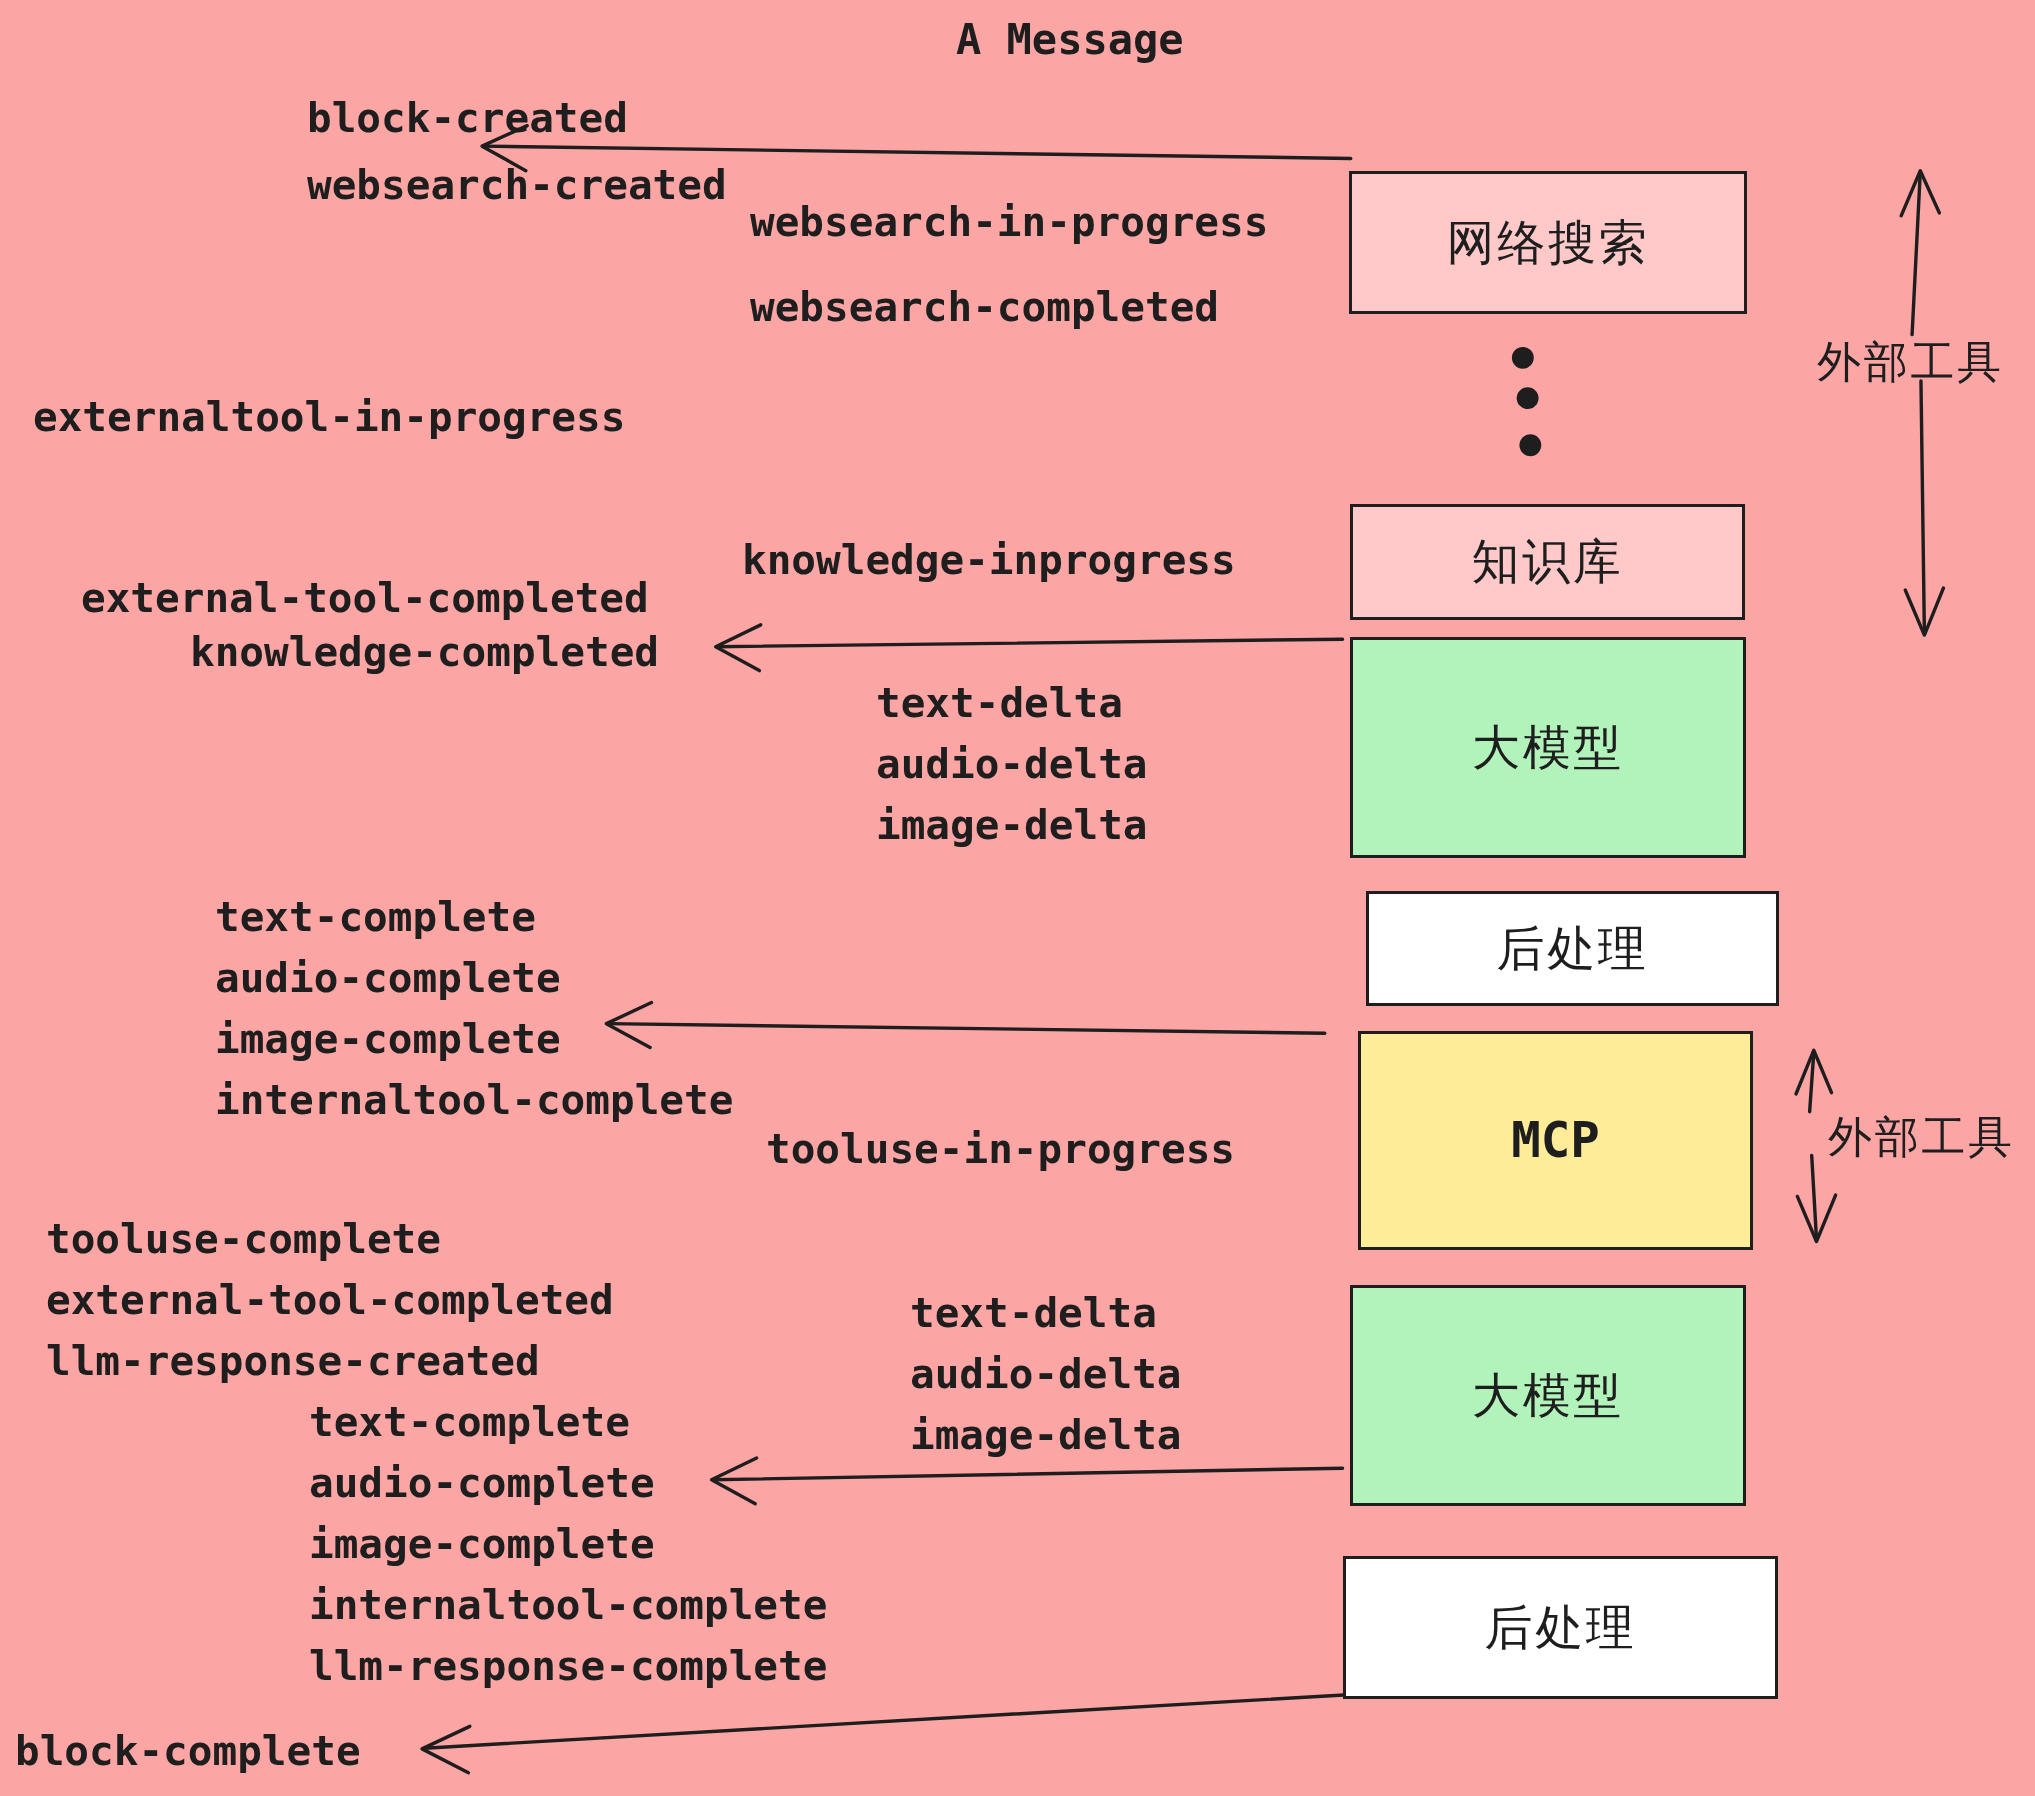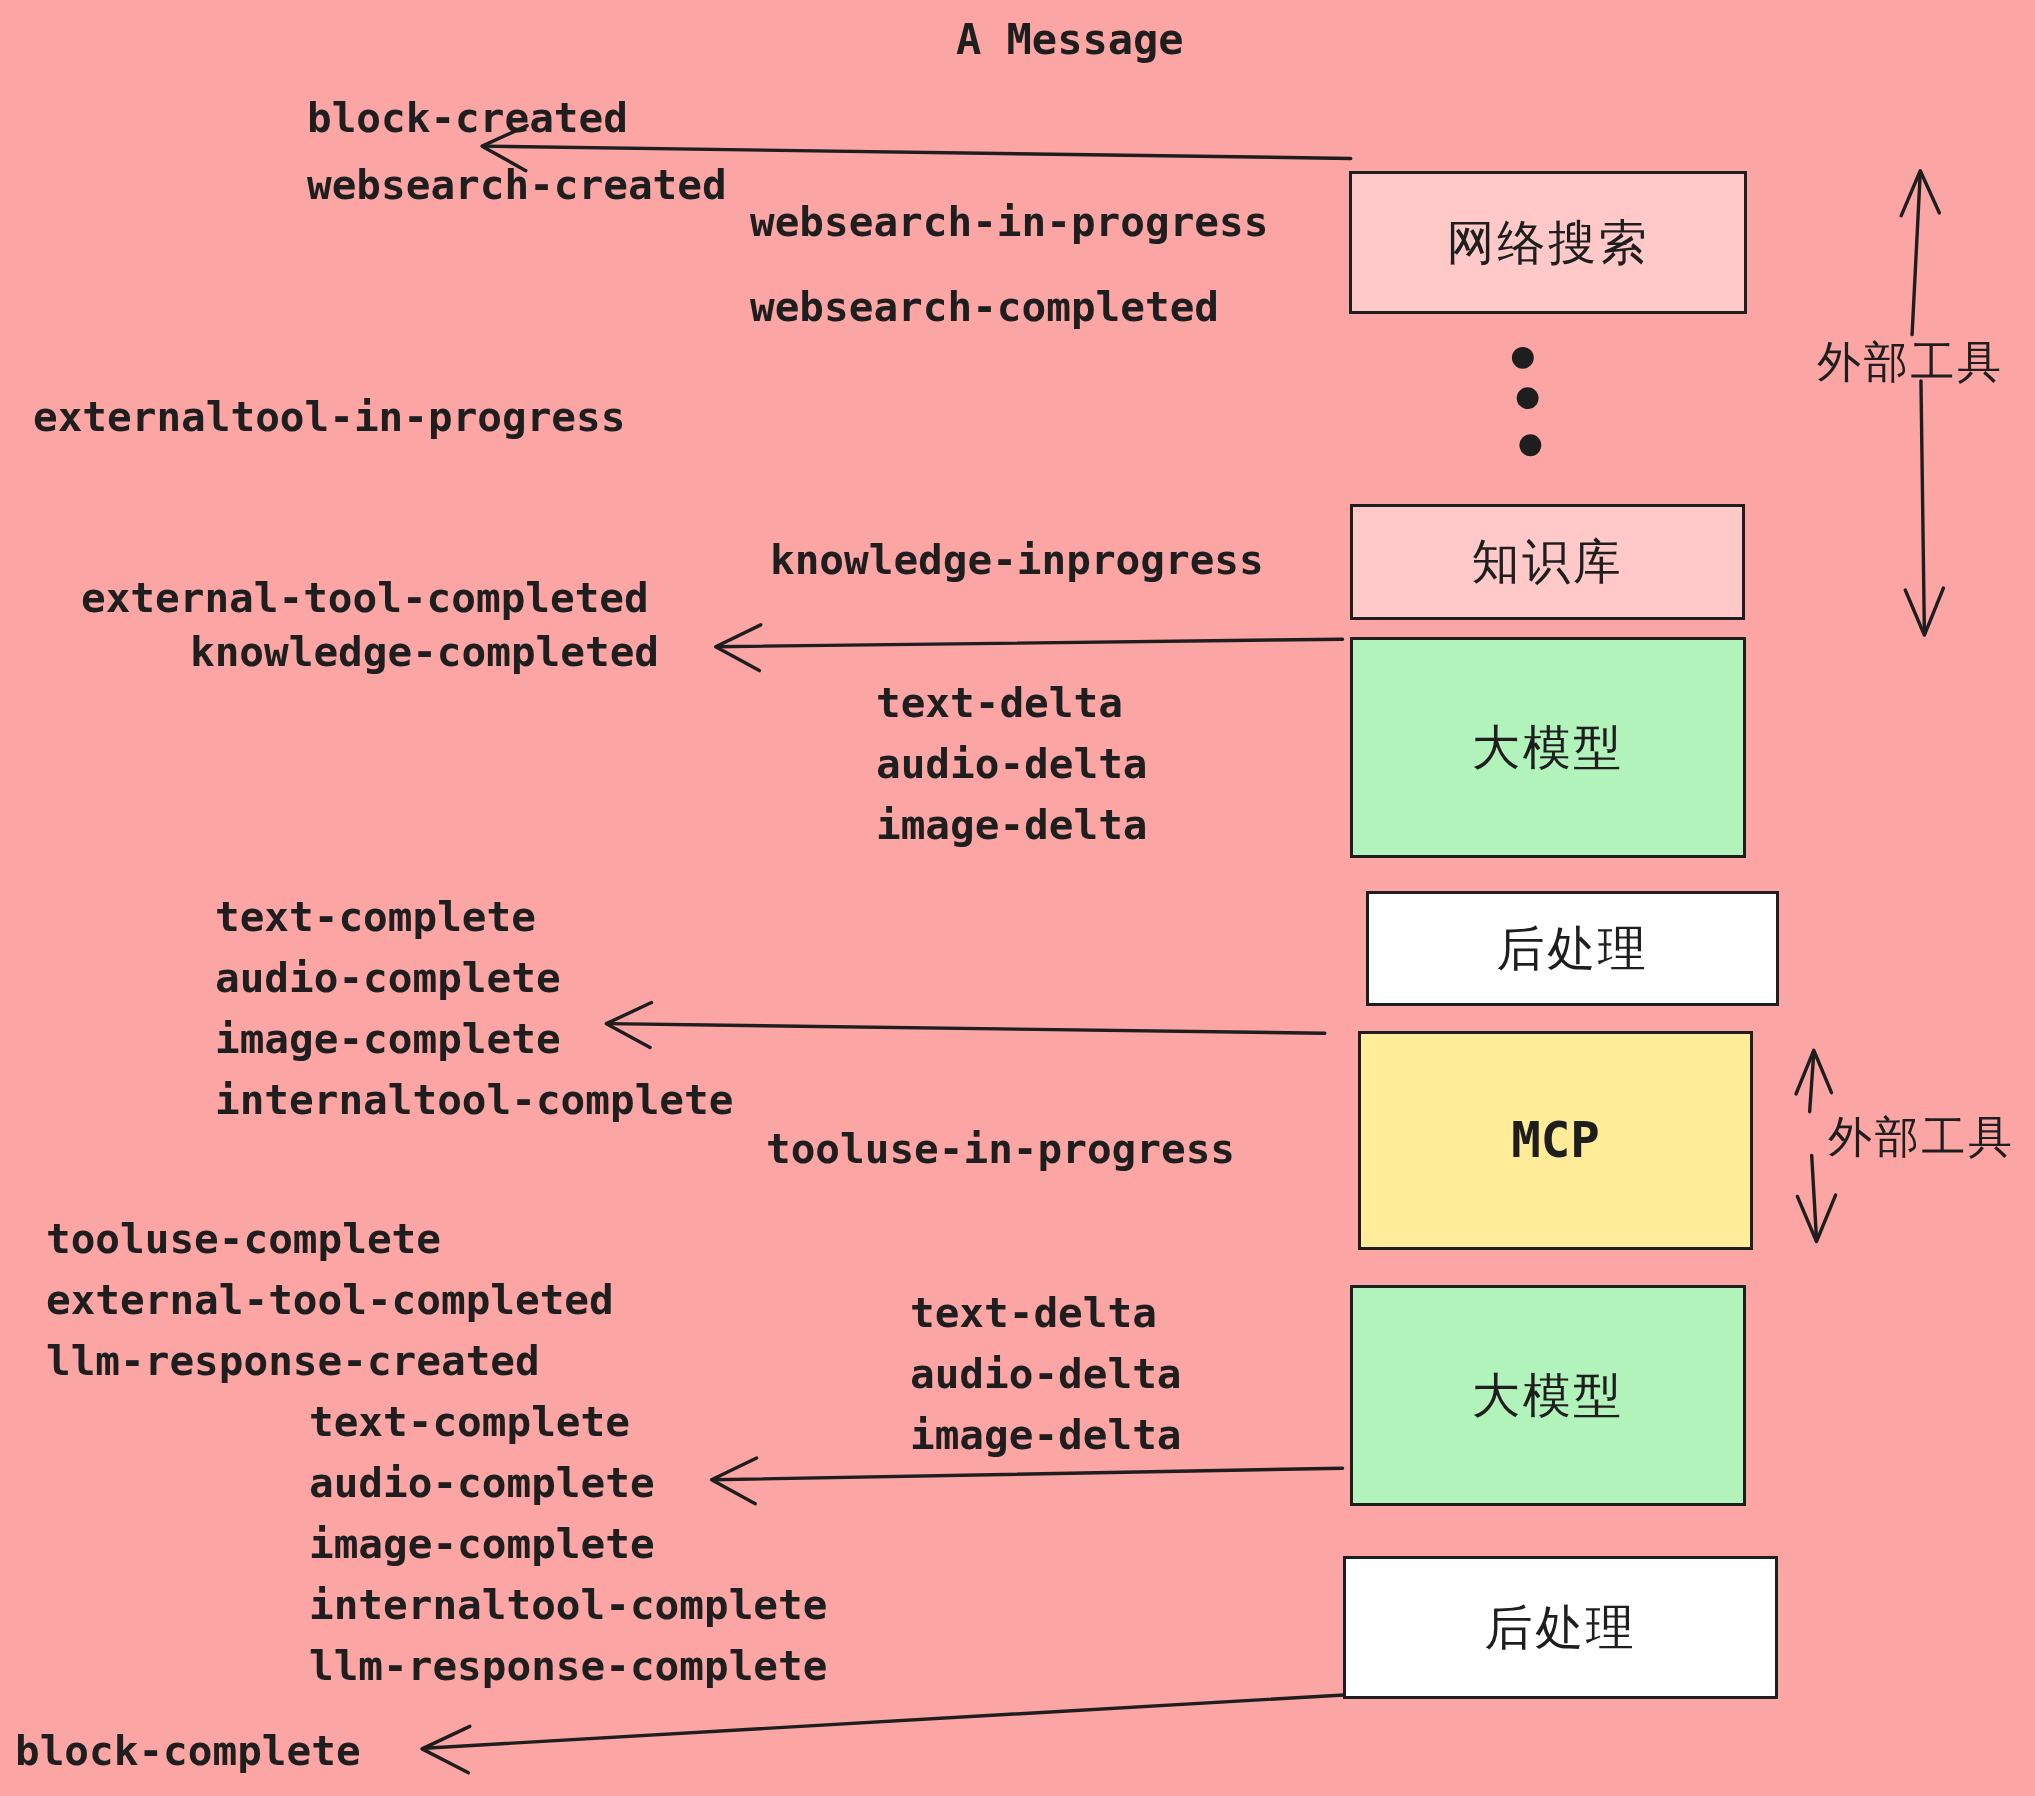--- a/index.html
+++ b/index.html
@@ -76,21 +76,21 @@
 
 <div id="canvas">
 
   <div class="title" style="left:956px;top:15px;">A Message</div>
 
   <div class="ev" style="left:307px;top:96px;">block-created</div>
   <div class="ev" style="left:307px;top:163px;">websearch-created</div>
   <div class="ev" style="left:750px;top:285px;">websearch-completed</div>
   <div class="ev" style="left:750px;top:200px;">websearch-in-progress</div>
   <div class="ev" style="left:33px;top:395px;">externaltool-in-progress</div>
-  <div class="ev" style="left:770px;top:538px;">knowledge-inprogress</div>
+  <div class="ev" style="left:742px;top:538px;">knowledge-inprogress</div>
   <div class="ev" style="left:81px;top:576px;">external-tool-completed</div>
   <div class="ev" style="left:190px;top:630px;">knowledge-completed</div>
 
   <div class="ev-list" style="left:876px;top:673px;">
     <div class="ev-line">text-delta</div>
     <div class="ev-line">audio-delta</div>
     <div class="ev-line">image-delta</div>
   </div>
 
   <div class="ev-list" style="left:215px;top:887px;">

